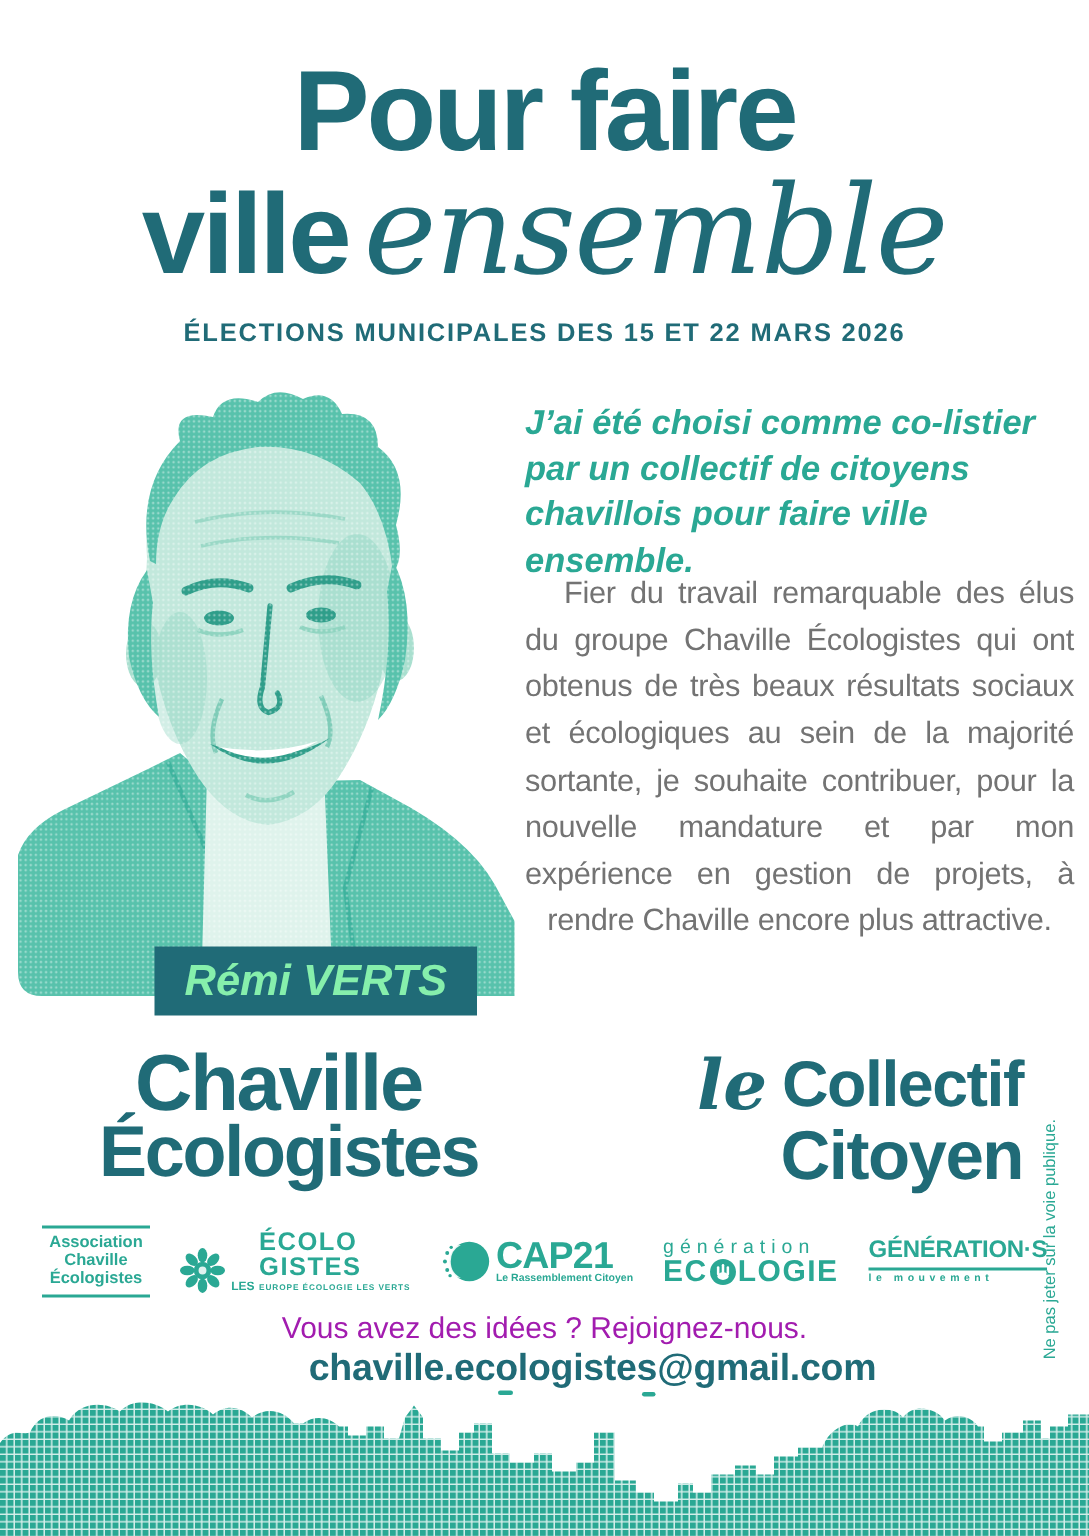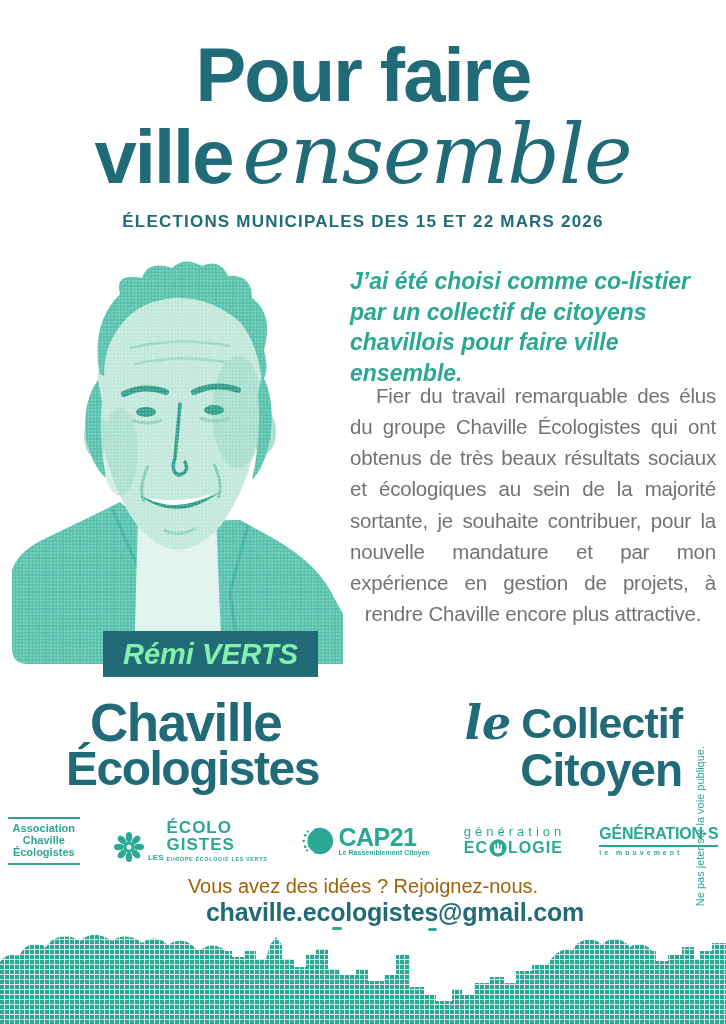--- a/index.html
+++ b/index.html
@@ -39,41 +39,41 @@
   .ch1{font-size:53px;font-weight:700;letter-spacing:-1.5px;margin-left:24px;}
   .ch2{font-size:48px;font-weight:700;letter-spacing:-1.5px;}
   .collectif{position:absolute;right:44px;top:703px;color:#206b77;text-align:right;}
   .collectif .row1{display:flex;justify-content:flex-end;align-items:flex-start;}
   .le{font-family:"DejaVu Serif",serif;font-style:italic;font-weight:700;font-size:46px;line-height:0.9;margin-right:10px;}
   .co1{font-size:43px;font-weight:700;letter-spacing:-1px;line-height:0.95;}
   .co2{font-size:46px;font-weight:700;letter-spacing:-1px;line-height:1;margin-top:3px;}
   
   .partners{
     position:absolute;top:812px;left:0;width:100%;height:58px;
-    display:flex;justify-content:center;align-items:center;gap:34px;color:#2aa894;
+    display:flex;justify-content:center;align-items:center;gap:20px;color:#2aa894;
   }
   .assoc{border-top:2px solid #2aa894;border-bottom:2px solid #2aa894;padding:4px 5px;
     text-align:center;font-weight:700;font-size:11px;line-height:1.08;}
   .lesecolo{display:flex;align-items:flex-end;gap:2px;}
   .les-vert{display:flex;flex-direction:column;font-size:8px;font-weight:700;line-height:0.95;margin:4px 1px 0 2px;}
   .eco-stack{text-align:left;}
   .e1,.e2{font-size:17px;font-weight:700;letter-spacing:1px;line-height:0.95;}
   .esub{font-size:5.5px;font-weight:700;letter-spacing:0.6px;margin-top:3px;white-space:nowrap;}
   .cap21{display:flex;align-items:center;gap:3px;}
   .cap-text{text-align:left;}
   .capt{font-size:25px;font-weight:700;letter-spacing:-0.5px;line-height:0.95;}
   .caps{font-size:7px;font-weight:600;white-space:nowrap;}
   .geneco{text-align:left;}
   .g1{font-size:13px;font-weight:400;letter-spacing:4px;line-height:1.1;}
-  .g2{font-size:16px;font-weight:700;letter-spacing:1px;display:flex;align-items:center;line-height:1;text-align:right;}
+  .g2{font-size:20px;font-weight:700;letter-spacing:1px;display:flex;align-items:center;line-height:1;text-align:right;}
   .gens{text-align:left;}
   .gs1{font-size:16px;font-weight:700;letter-spacing:-0.2px;line-height:1;white-space:nowrap;}
   .gs2{border-top:2px solid #2aa894;margin-top:3px;padding-top:2px;font-size:7px;font-weight:600;letter-spacing:3px;white-space:nowrap;}
   
-  .cta{position:absolute;top:875px;left:0;width:100%;text-align:center;color:#a16207;font-size:20px;font-weight:400;}
+  .cta{position:absolute;top:875px;left:0;width:100%;text-align:center;color:#a21caf;font-size:20px;font-weight:400;}
   .email{position:absolute;top:898px;left:0;width:100%;text-align:center;color:#206b77;font-size:25px;font-weight:700;letter-spacing:-0.2px;padding-left:32px;}
   
   .side-note{
     position:absolute;right:20px;top:746px;color:#2aa894;font-size:11px;font-weight:500;
     writing-mode:vertical-rl;transform:rotate(180deg);
   }
   
   .skyline{position:absolute;left:0;bottom:0;width:726px;height:99px;}
 </style>
 </head>

